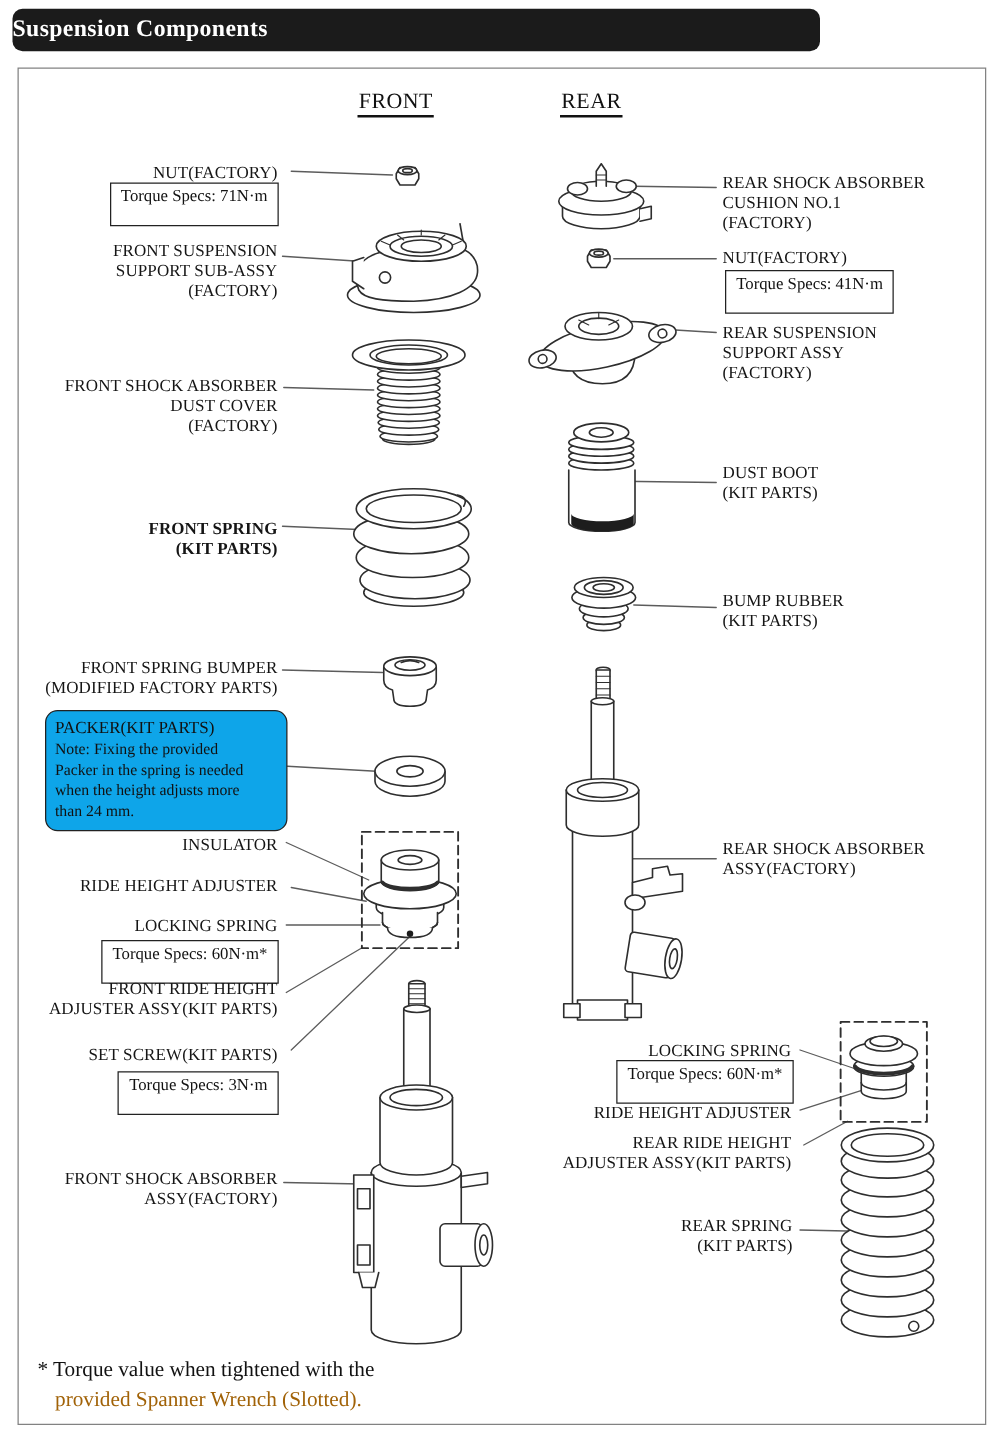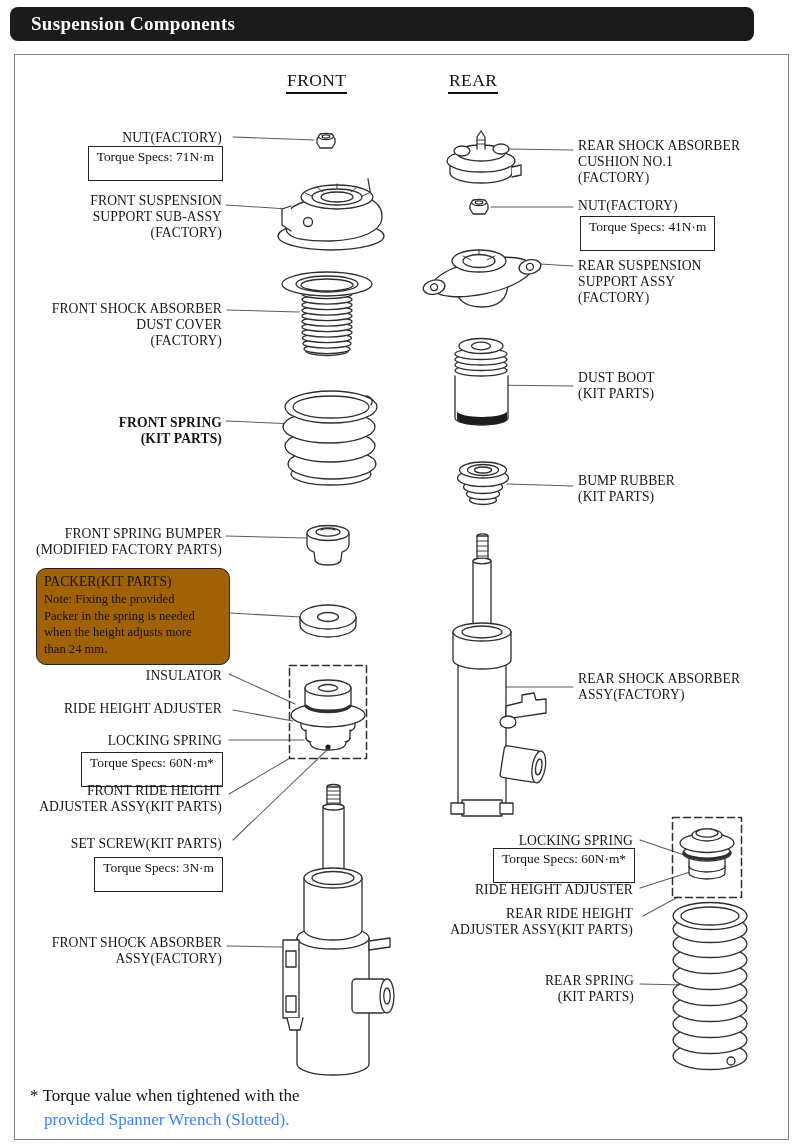--- a/index.html
+++ b/index.html
@@ -1,41 +1,41 @@
 <!DOCTYPE html>
 <html><head>
 <meta charset="utf-8">
 <style>
   html,body{margin:0;padding:0;background:#fff;}
   .page{position:relative;width:800px;height:1145px;background:#fff;overflow:hidden;
         font-family:"Liberation Serif",serif;color:#111;}
-  .titlebar{position:absolute;left:10px;top:7px;width:744px;height:34px;background:#1b1b1b;
-            border-radius:8px;display:flex;align-items:center;padding-left:21px;box-sizing:border-box;}
+  .titlebar{position:absolute;left:10px;top:7px;width:646px;height:34px;background:#1b1b1b;
+            border-radius:8px;display:flex;align-items:center;box-sizing:border-box;}
   .titlebar .t{color:#fff;font-weight:bold;font-size:19px;letter-spacing:.3px;}
   .frame{position:absolute;left:14px;top:54px;width:773px;height:1084px;border:1px solid #828282;background:#fff;}
   svg#art{position:absolute;left:0;top:0;}
   #art *{stroke:#2e2e2e;stroke-width:1.3;fill:none;stroke-linejoin:round;stroke-linecap:round;}
   #art .wh{fill:#fff;}
   #art .dk{fill:#1d1d1d;stroke:none;}
   #art .leader{stroke:#5c5c5c;stroke-width:1.05;}
   #art .dash{stroke-dasharray:7 4;stroke-width:1.5;}
   #art .thick{stroke-width:3;}
   #art .hatch{stroke-width:.9;}
   .lbl{position:absolute;font-size:13.6px;line-height:1.16;white-space:pre-line;color:#151515;letter-spacing:.1px;}
   .r{right:578px;text-align:right;}
   .rr{right:167px;text-align:right;}
   .ll{left:578px;text-align:left;}
   .hd{position:absolute;font-weight:normal;font-size:17.5px;border-bottom:2px solid #111;padding:0 1px 1px;letter-spacing:.4px;}
   .tq{position:absolute;border:1.4px solid #222;padding:2px 8px 15px;font-size:13.4px;white-space:nowrap;background:#fff;}
   .packer{position:absolute;left:36px;top:568px;width:178px;border:1.6px solid #222;border-radius:10px;
-          padding:5px 7px 7px;background:#a16207;}
+          padding:5px 7px 7px;background:#0ea5e9;}
   .packer .pt{font-size:13.6px;}
   .packer .pn{font-size:12.6px;line-height:1.32;white-space:pre-line;margin-top:1px;}
   .foot{position:absolute;left:30px;top:1084px;font-size:17px;line-height:1.4;}
-  .foot .f2{color:#3b82f6;margin-left:14px;}
+  .foot .f2{color:#a16207;margin-left:14px;}
 </style>
 </head>
 <body>
 
 <div class="page">
 
   <div class="titlebar">
     <span class="t">Suspension Components</span>
   </div>
 

